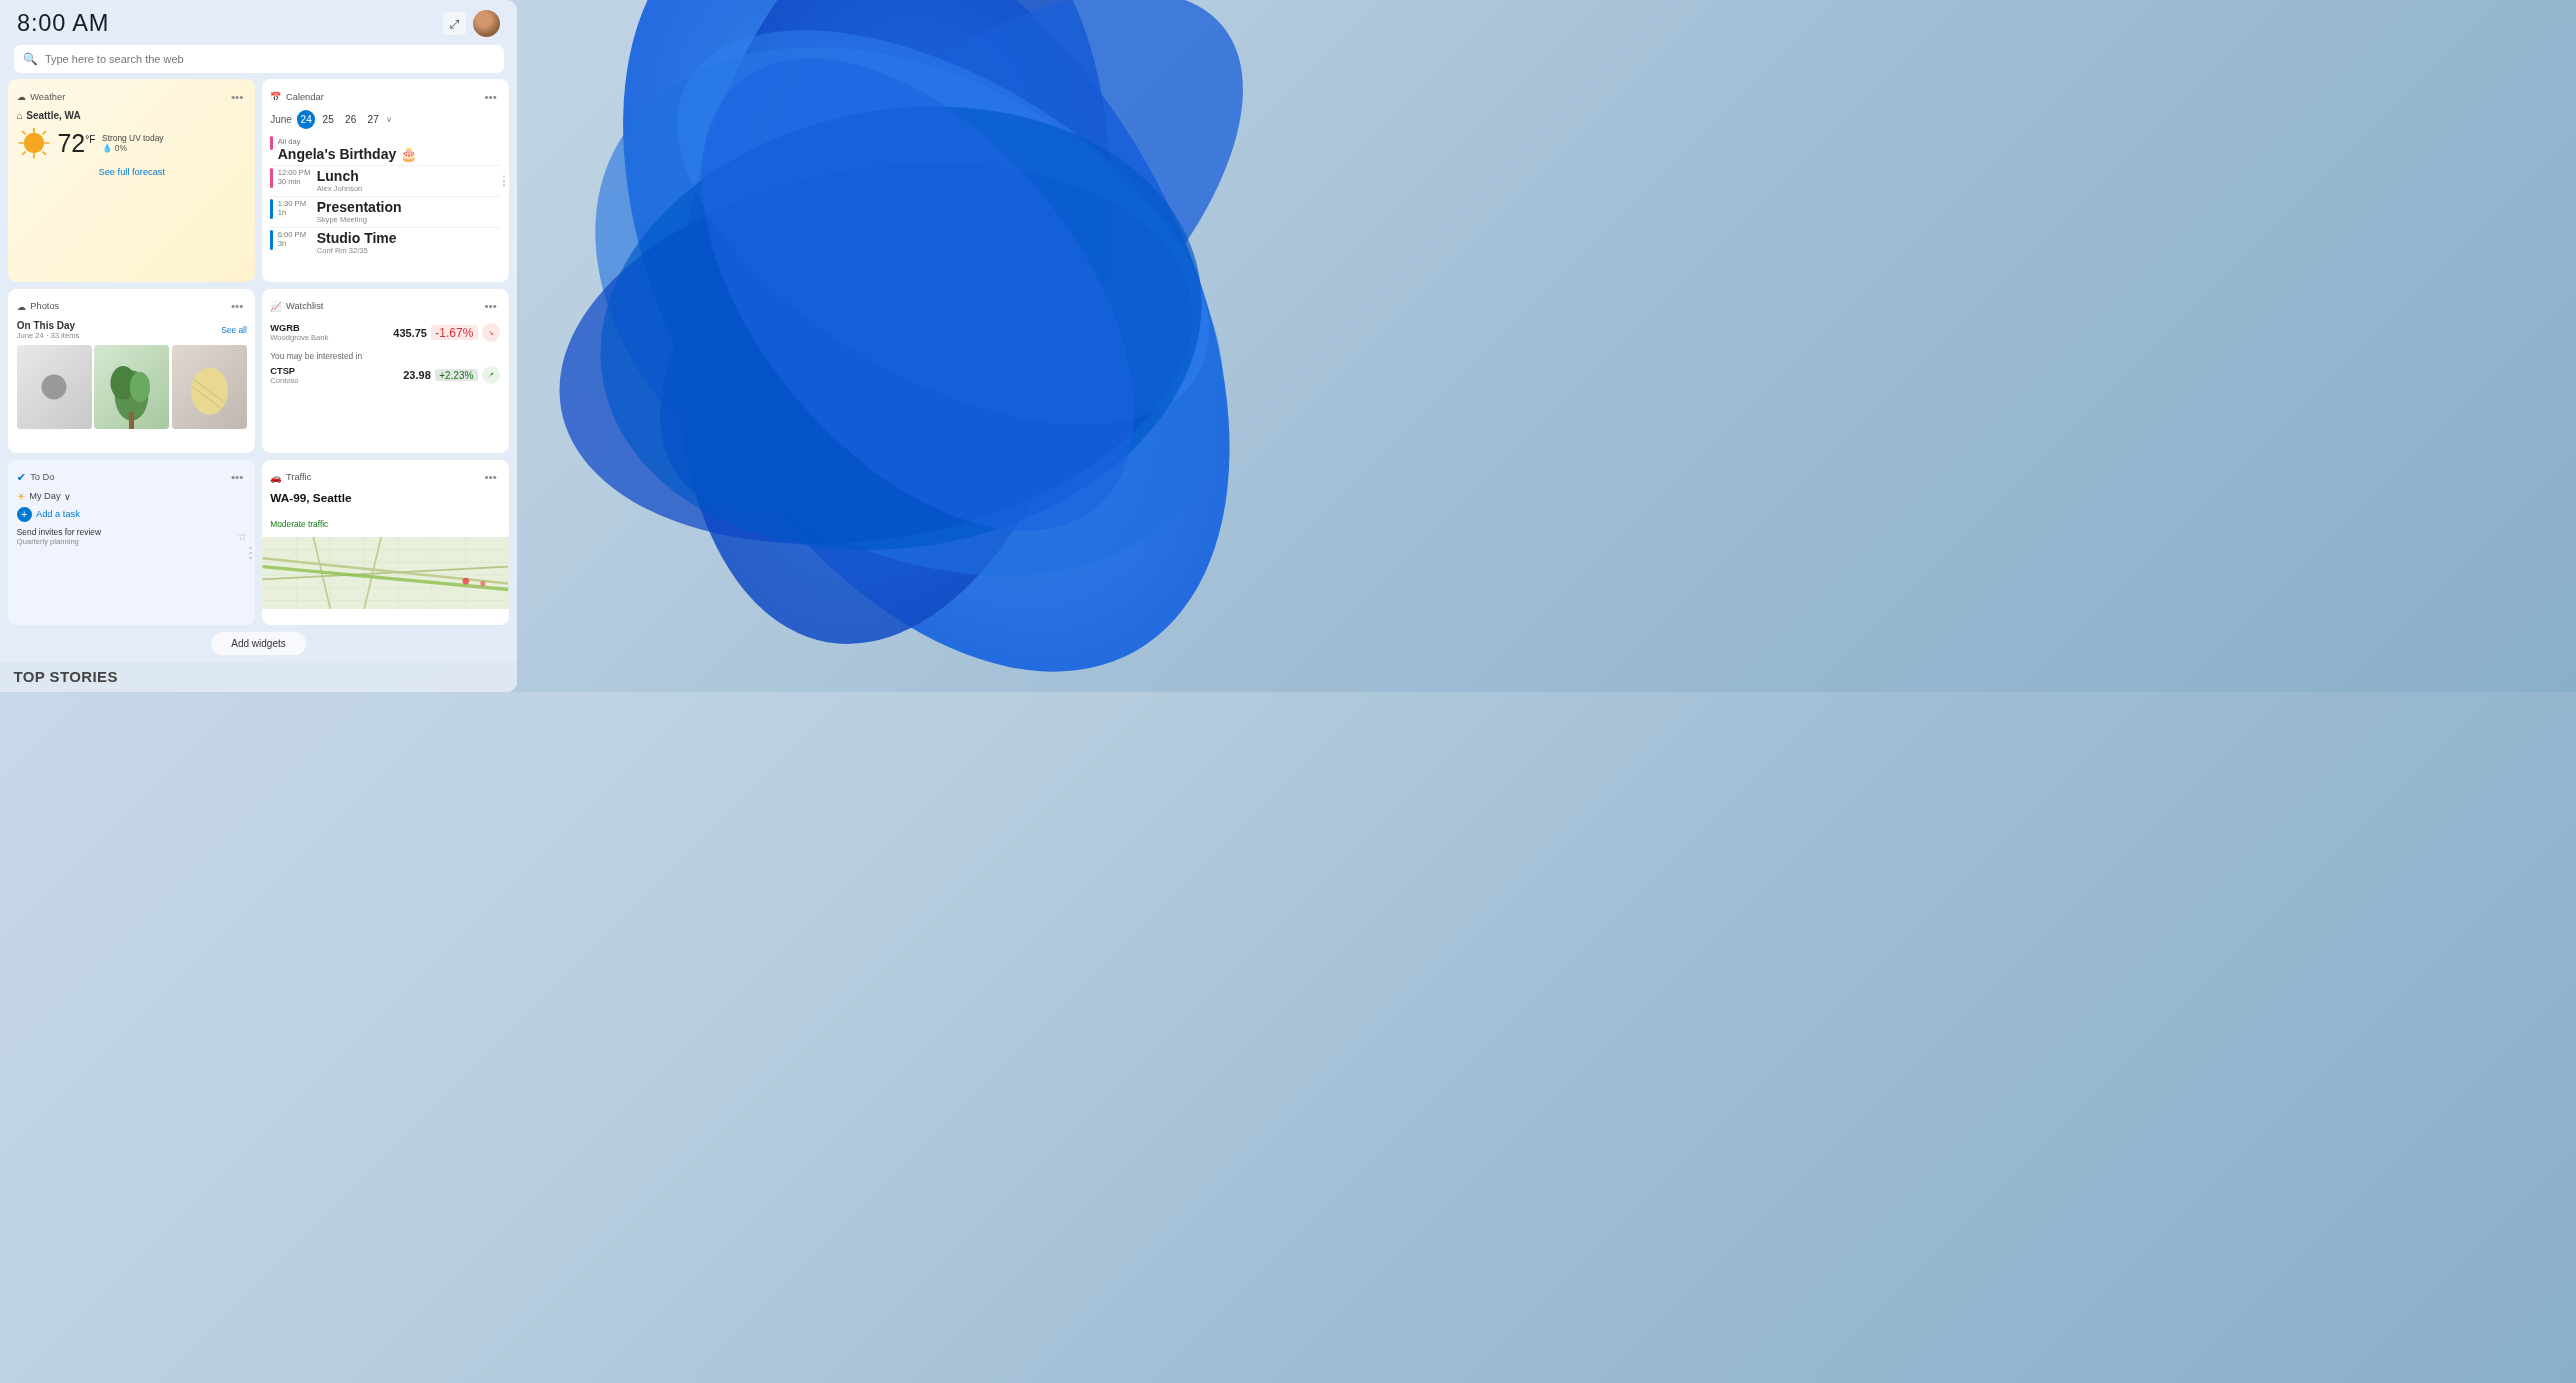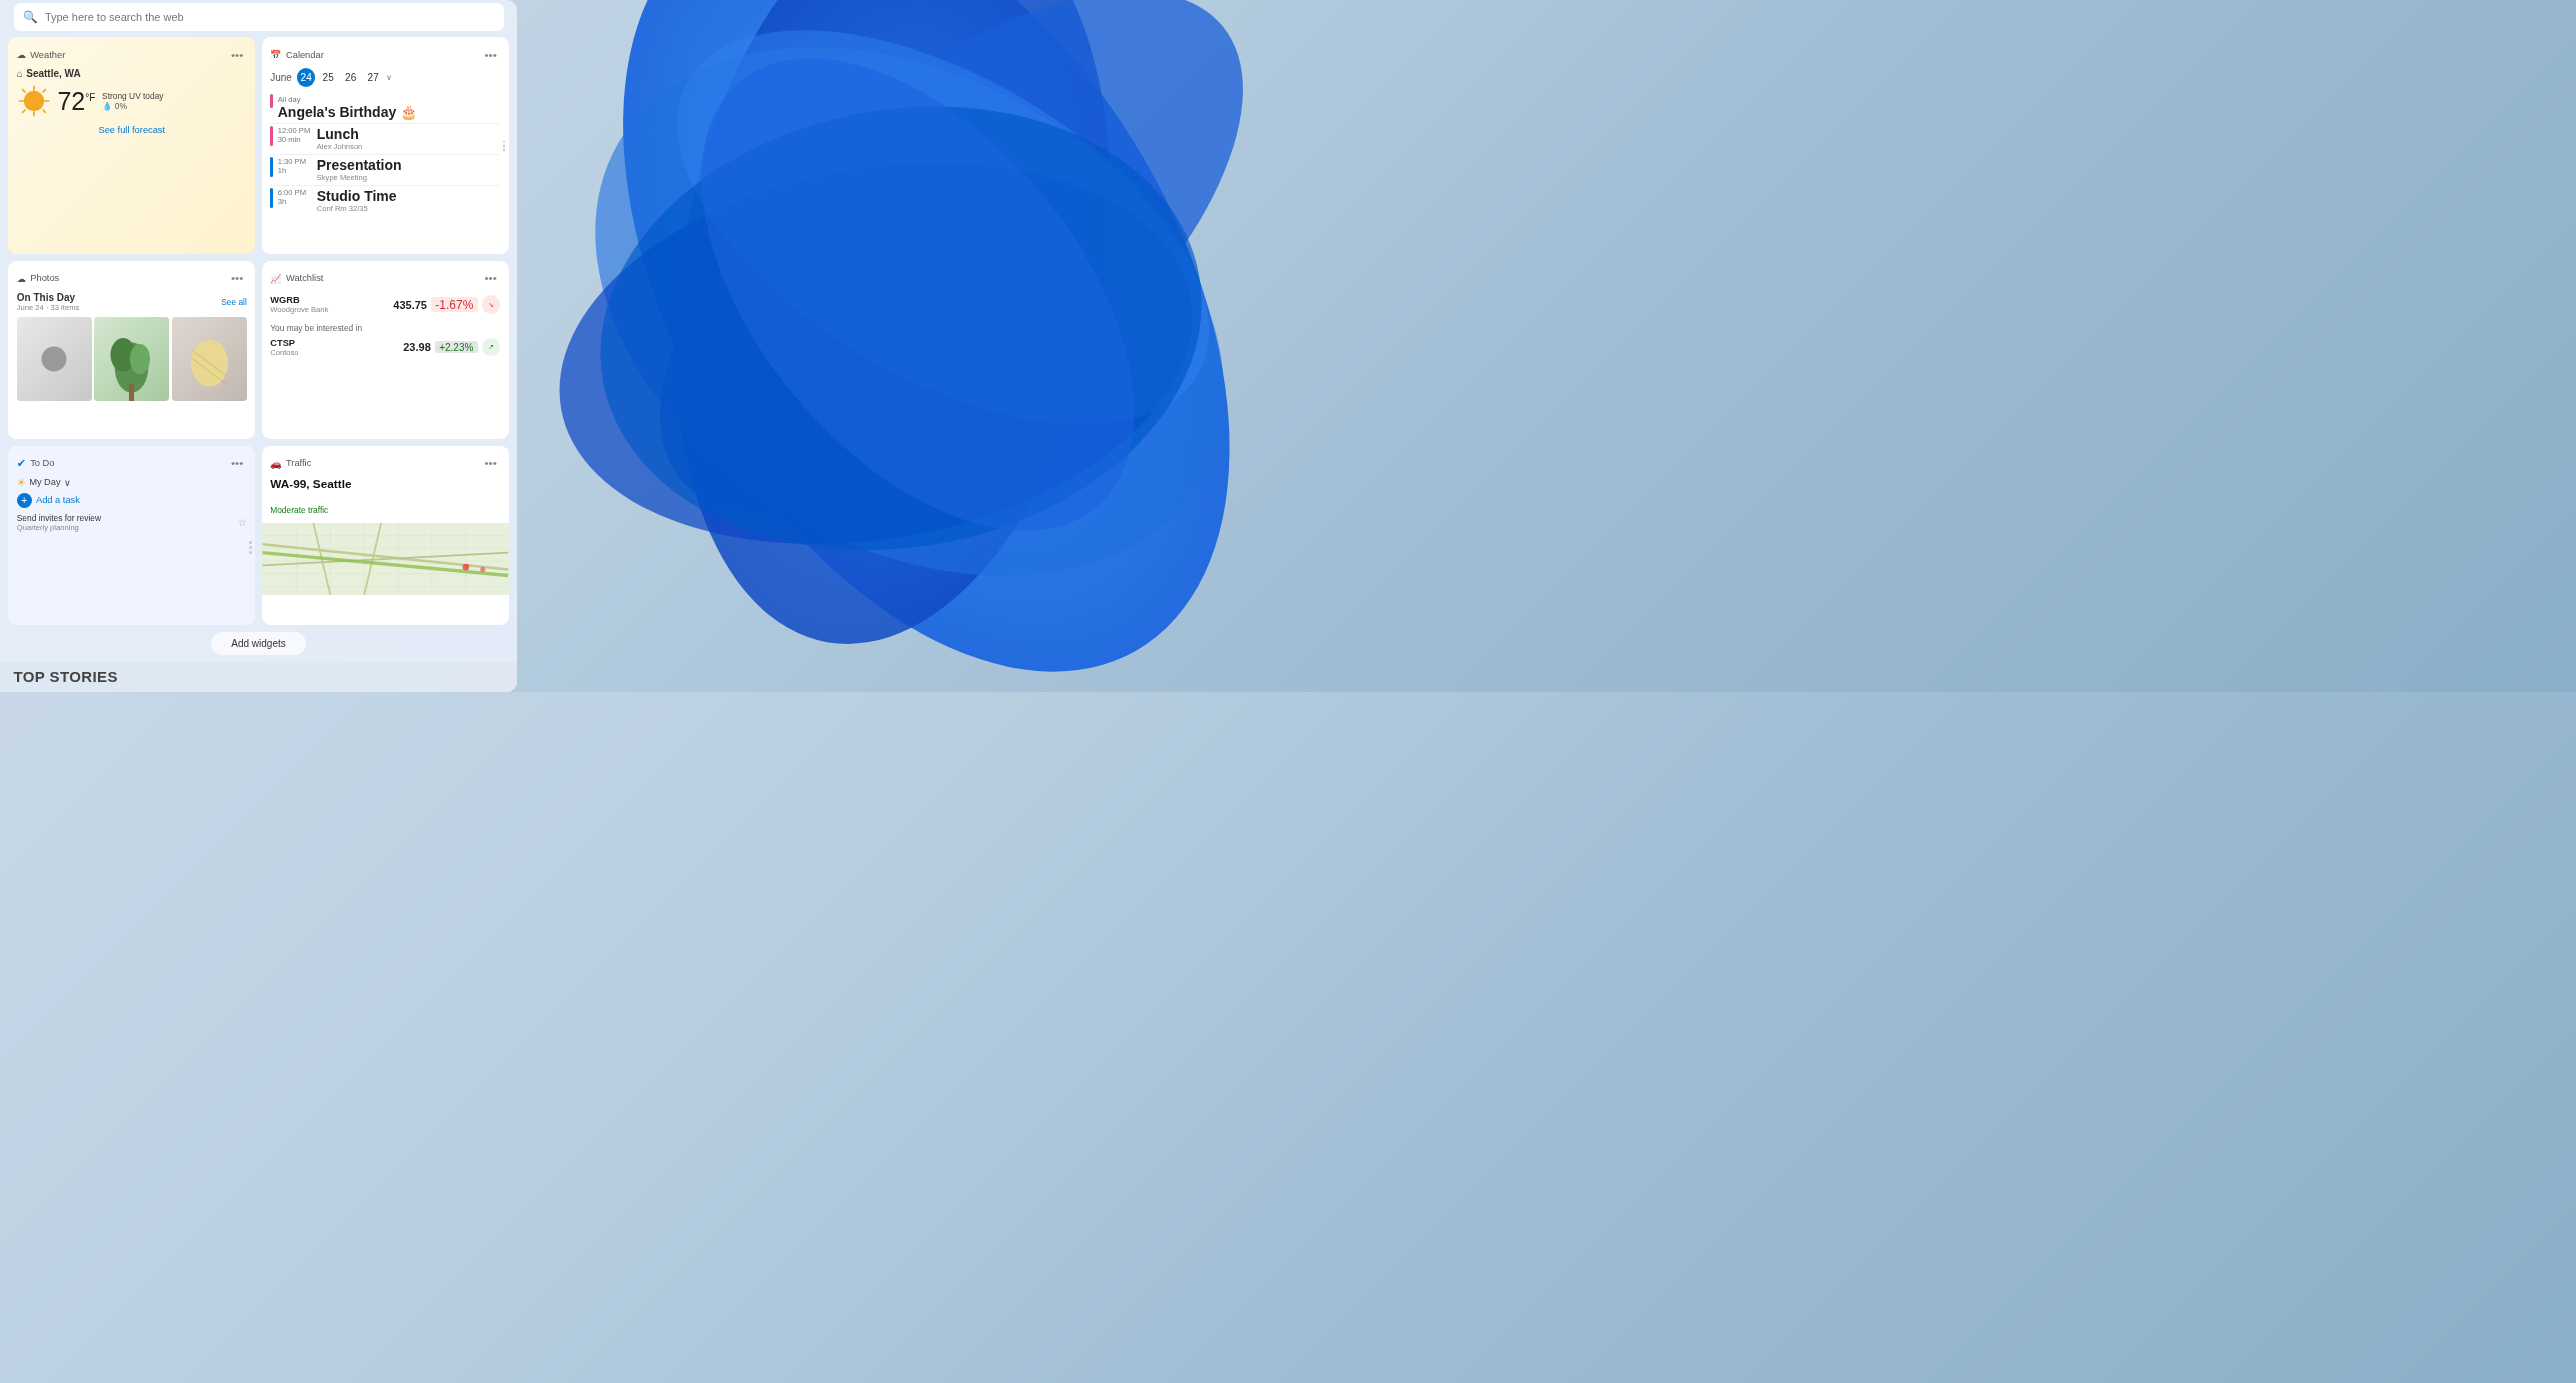--- a/index.html
+++ b/index.html
@@ -587,20 +587,29 @@
     <ellipse cx="500" cy="450" rx="280" ry="400" fill="#2070e0" opacity="0.6" transform="rotate(-60 500 450)"></ellipse>
     <ellipse cx="460" cy="500" rx="220" ry="380" fill="#0a45c4" opacity="0.7" transform="rotate(80 460 500)"></ellipse>
     <ellipse cx="540" cy="350" rx="180" ry="350" fill="#3080f0" opacity="0.5" transform="rotate(120 540 350)"></ellipse>
     <ellipse cx="490" cy="470" rx="260" ry="360" fill="#0058c8" opacity="0.65" transform="rotate(-100 490 470)"></ellipse>
     <ellipse cx="510" cy="430" rx="190" ry="330" fill="#1a62e0" opacity="0.6" transform="rotate(140 510 430)"></ellipse>
   </svg>
 </div>
 
 <div class="widget-panel">
 
+  <div class="panel-header">
+    <span class="time-display">8:00 AM</span>
+    <div class="header-actions">
+      <button class="expand-btn">⤢</button>
+      <div class="avatar">
+        <div class="avatar-img"></div>
+      </div>
+    </div>
+  </div>
 
   <div class="search-bar">
     <span class="search-icon-wrap">🔍</span>
     <input class="search-input" type="text" placeholder="Type here to search the web" style="">
   </div>
 
   <div class="widget-grid">
 
     <div class="widget weather-widget">
       <div class="widget-header">

